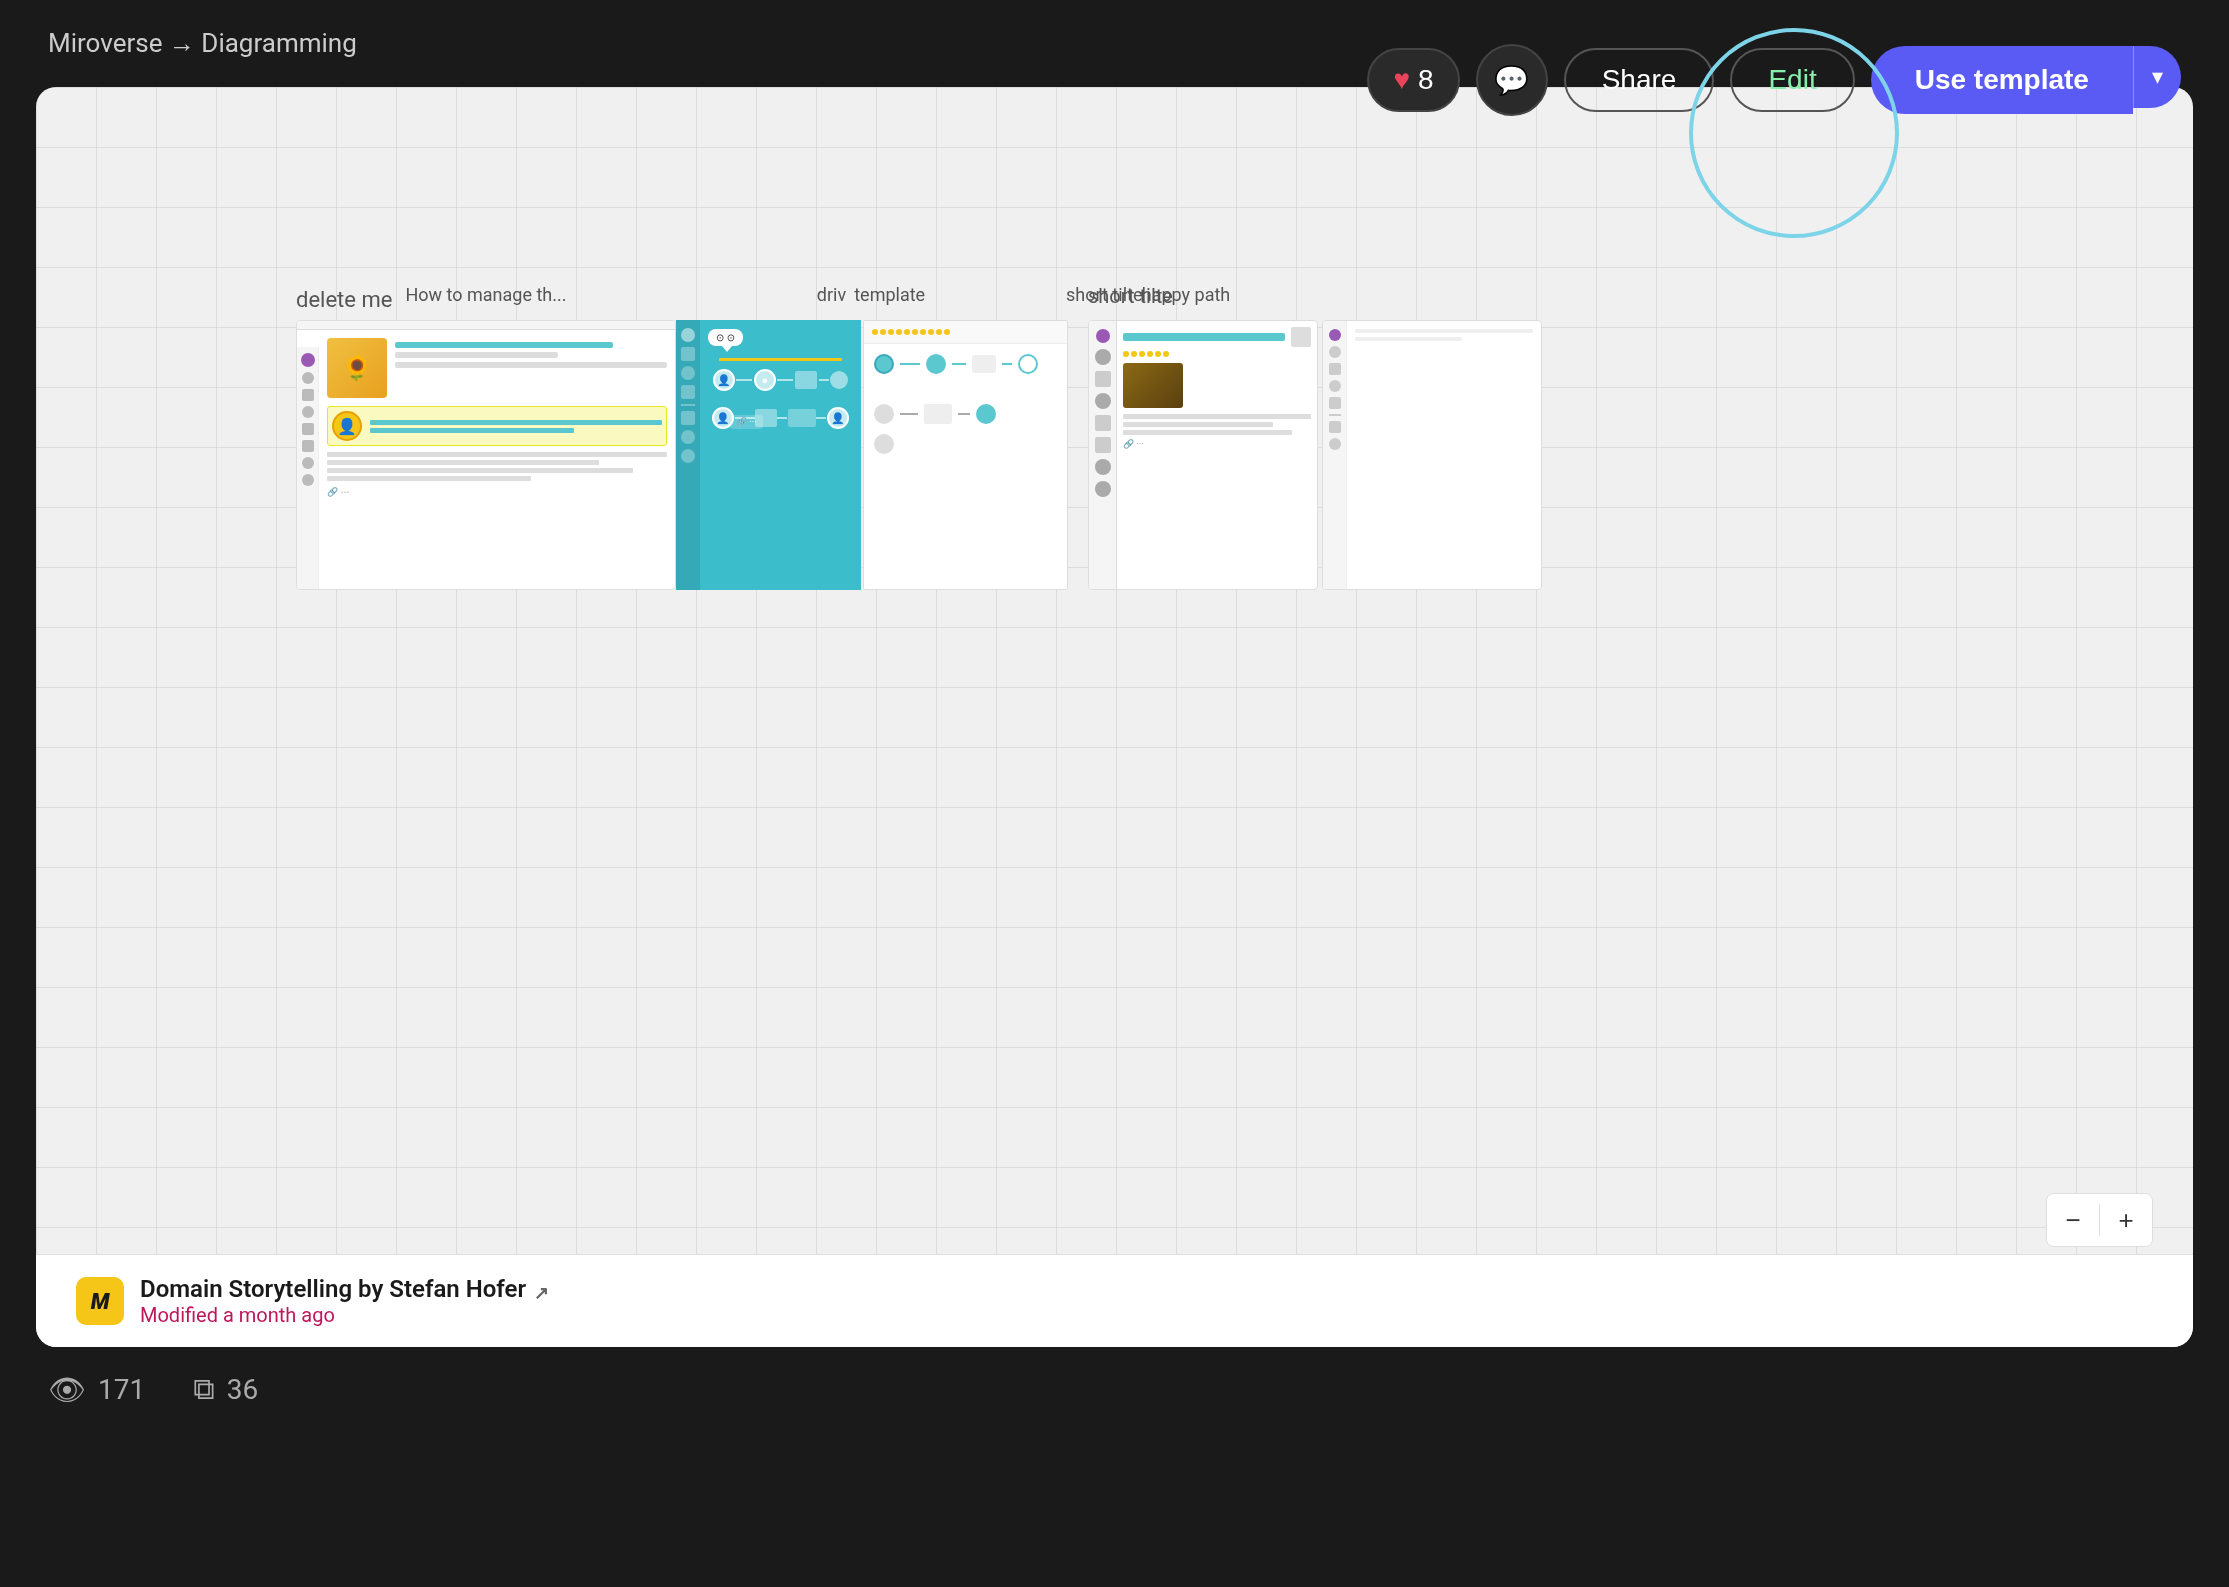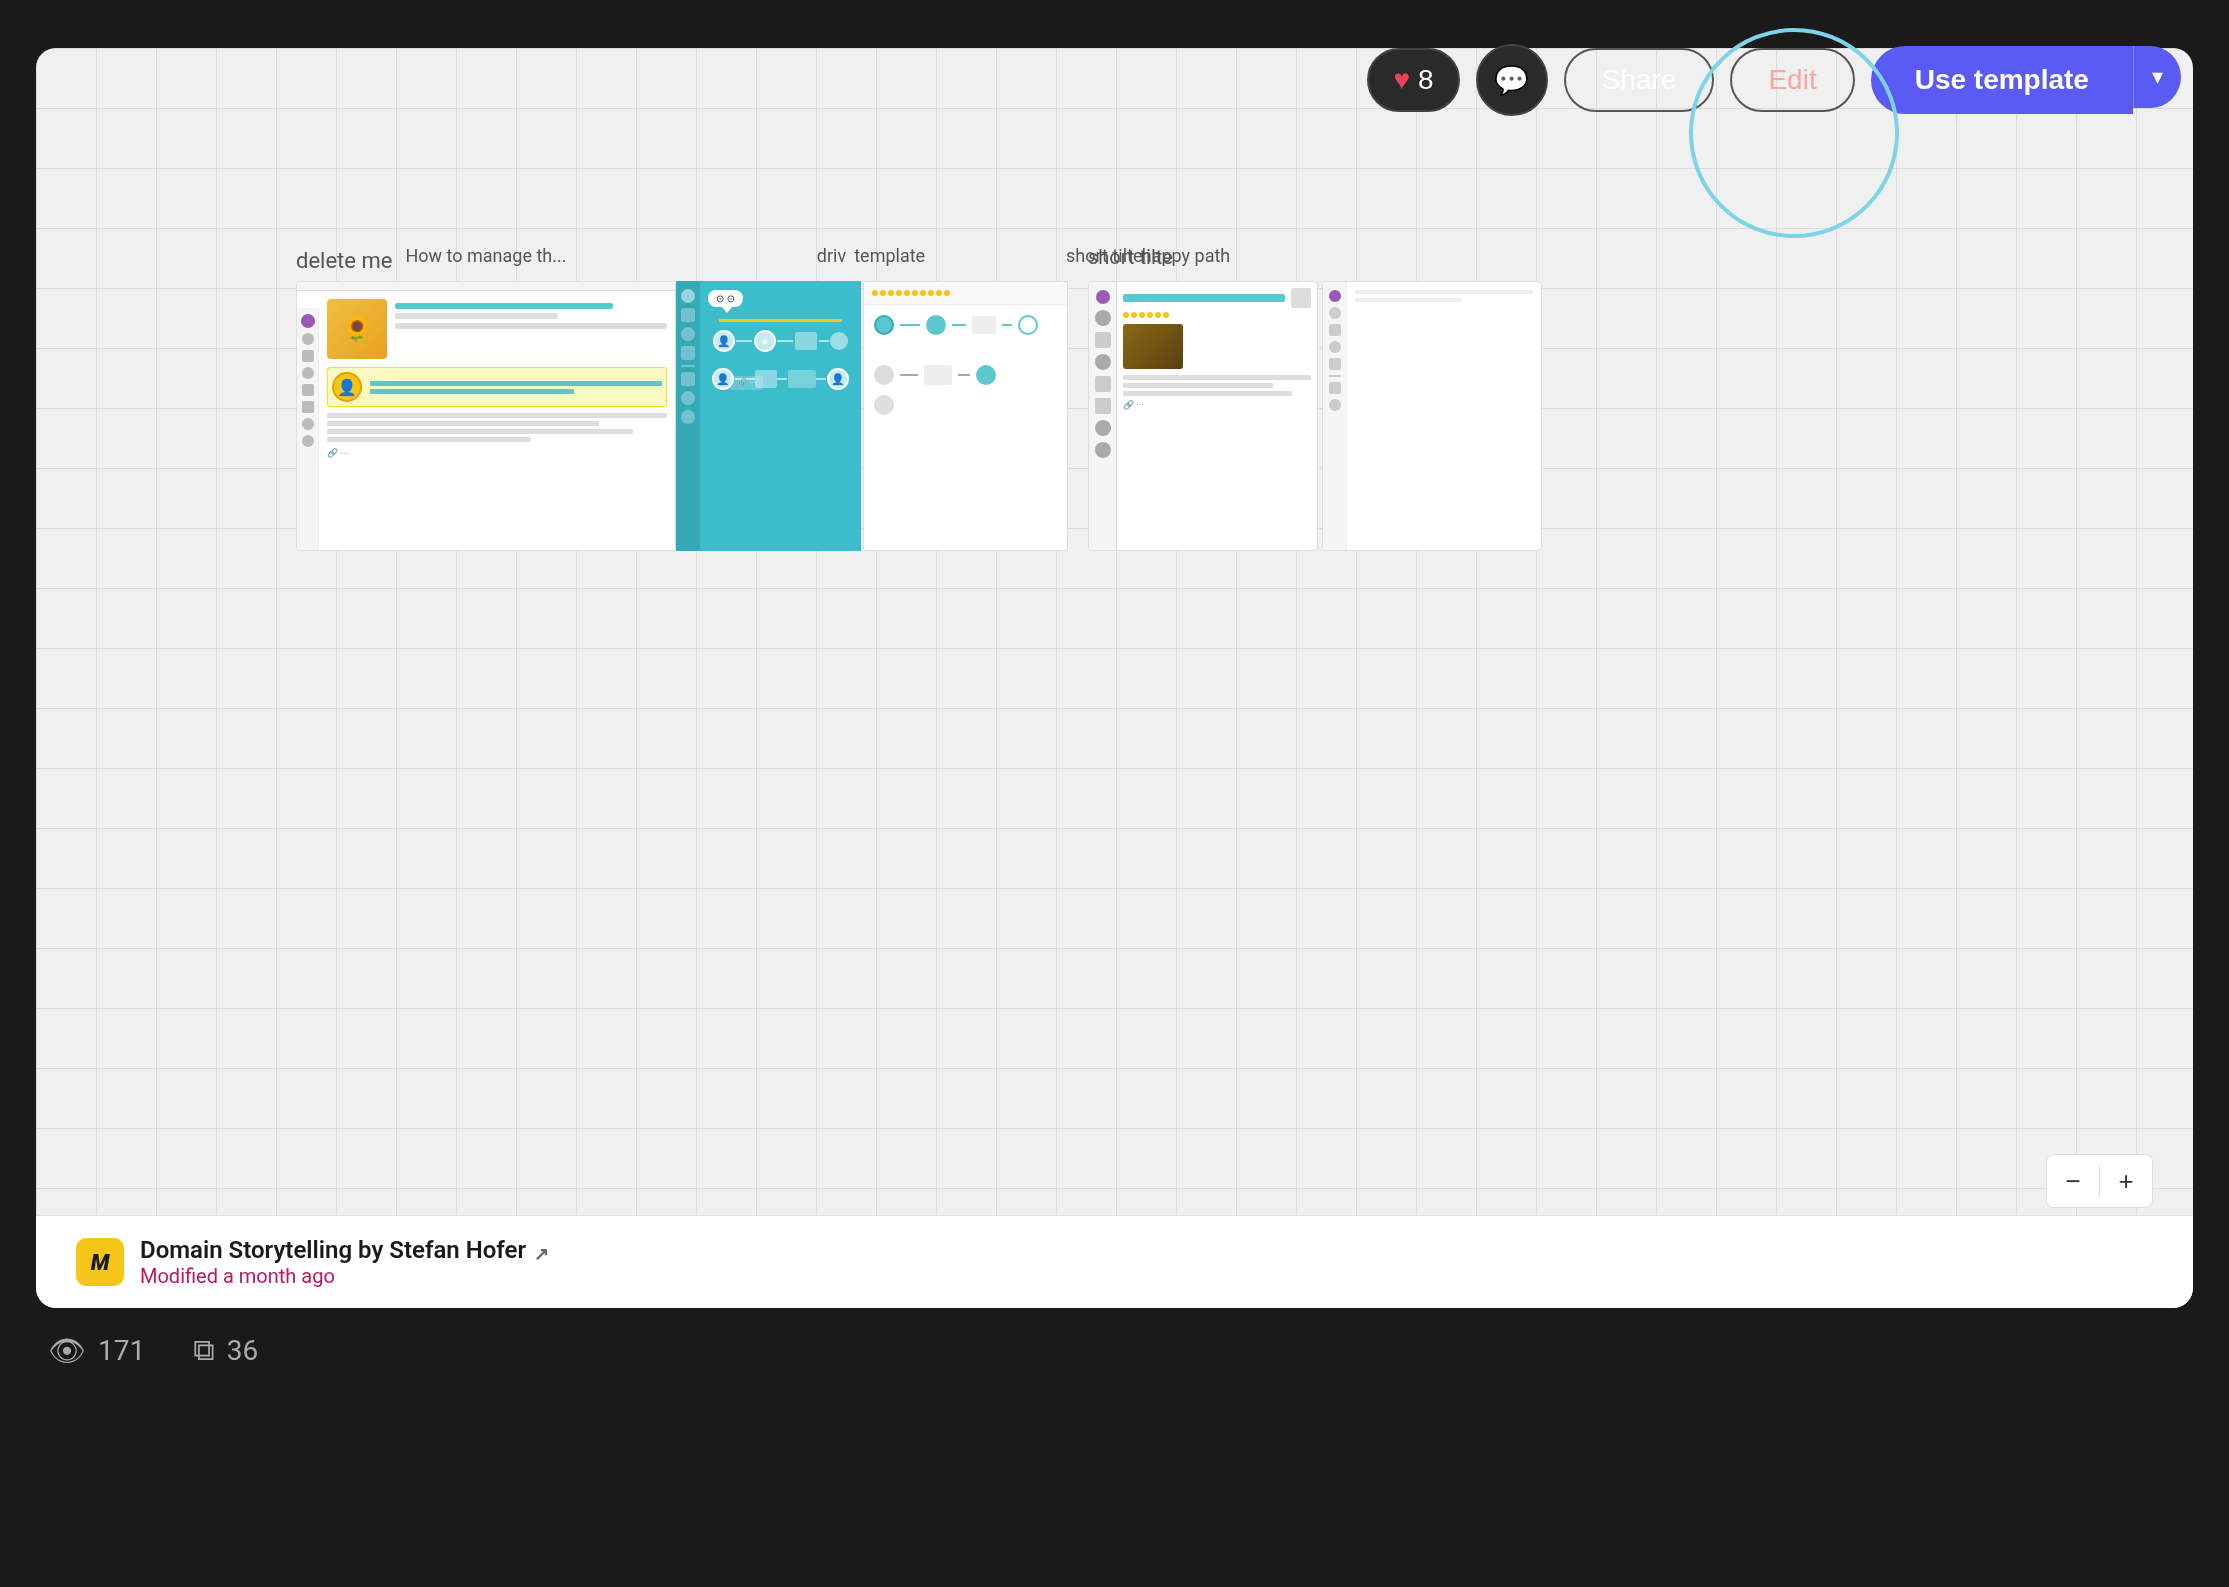--- a/index.html
+++ b/index.html
@@ -98,21 +98,21 @@
       color: #fff;
       font-size: 28px;
       font-weight: 500;
     }
     .edit-btn {
       background: transparent;
       border: 2px solid #555;
       border-radius: 50px;
       padding: 14px 36px;
       cursor: pointer;
-      color: #fca5a5;
+      color: #86efac;
       font-size: 28px;
       font-weight: 500;
       text-align: right;
     }
 
     .use-template-group {
       display: flex;
       align-items: flex-start;
     }
     .use-template-btn {
@@ -443,20 +443,21 @@
       width: 6px;
       height: 6px;
       background: #f5c518;
       border-radius: 50%;
     }
   </style>
 </head>
 <body>
 
 <div class="header">
+  <div class="breadcrumb">Miroverse → Diagramming</div>
 </div>
 
 <div class="top-controls">
   <button class="likes-btn">
     <span class="heart-icon">♥</span>
     <span class="likes-count">8</span>
   </button>
   <button class="comment-btn">
     <span>💬</span>
   </button>

